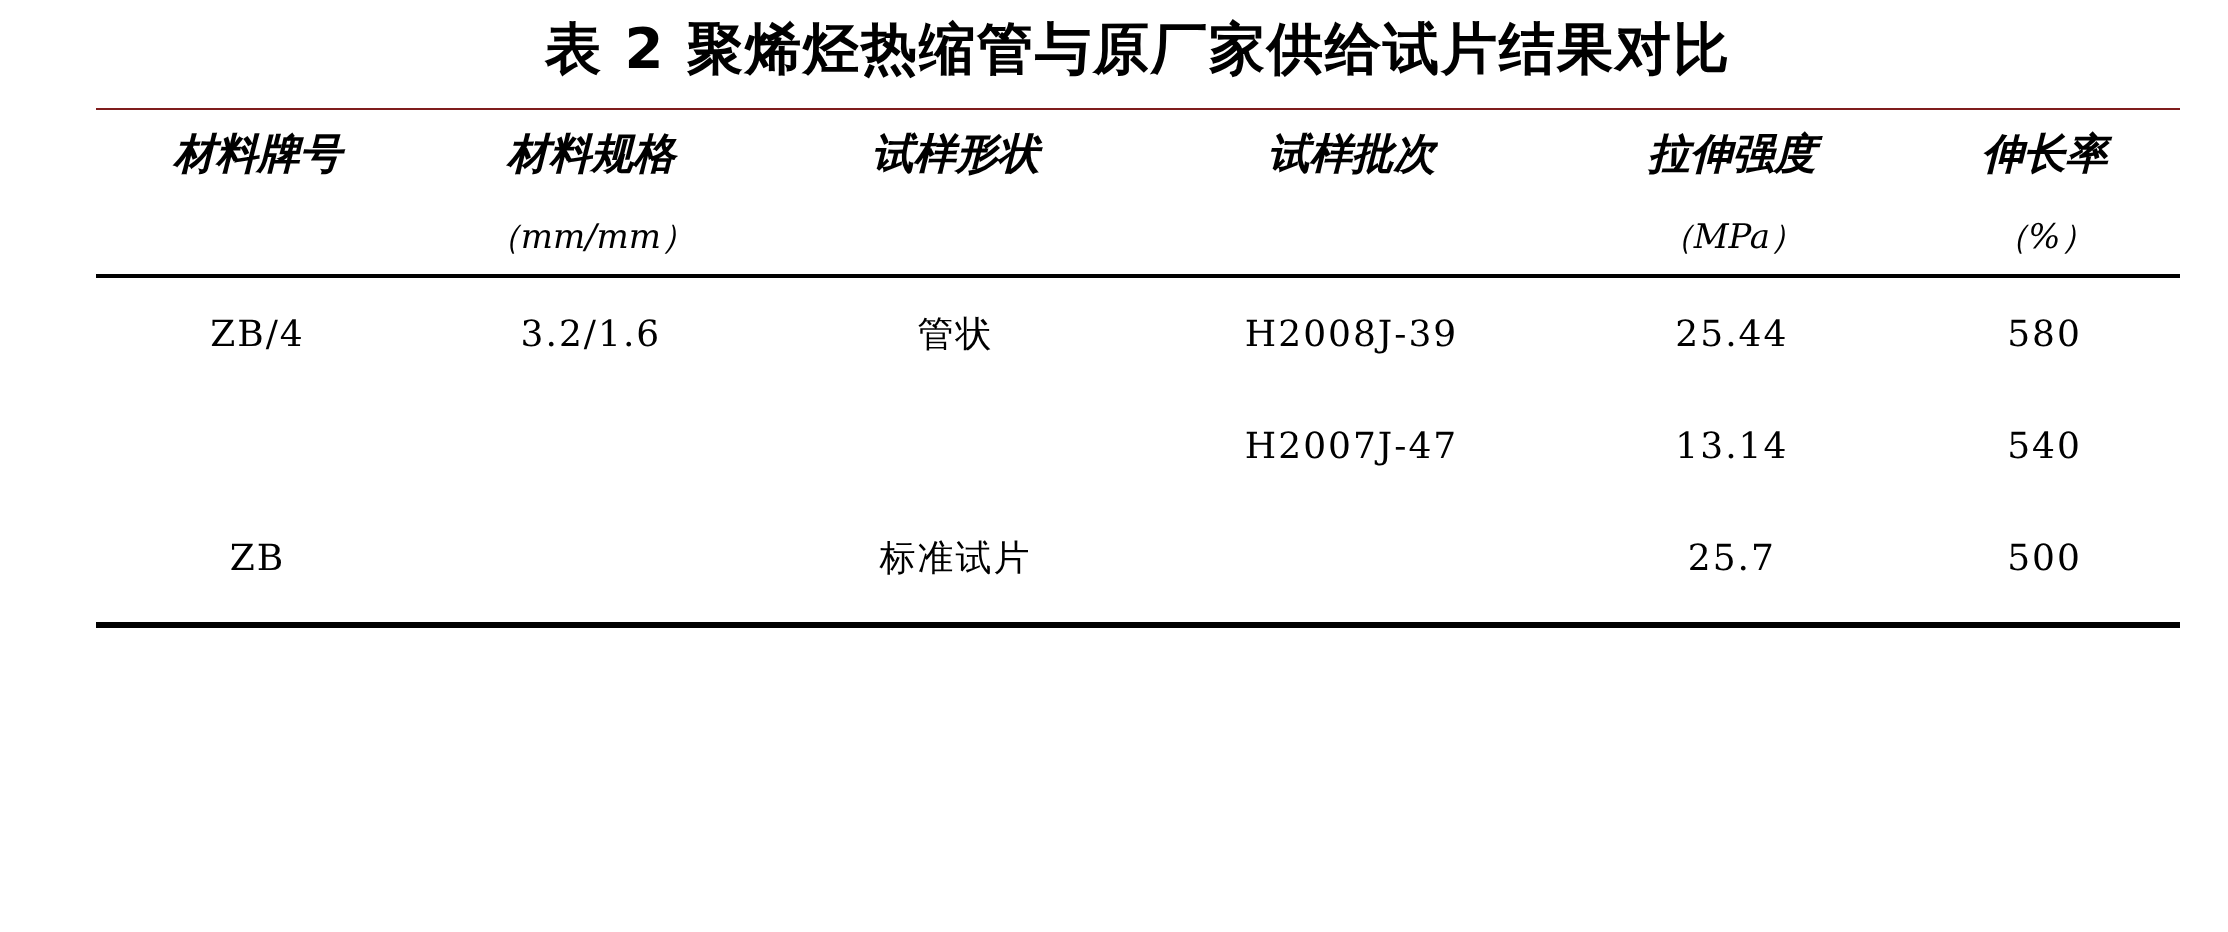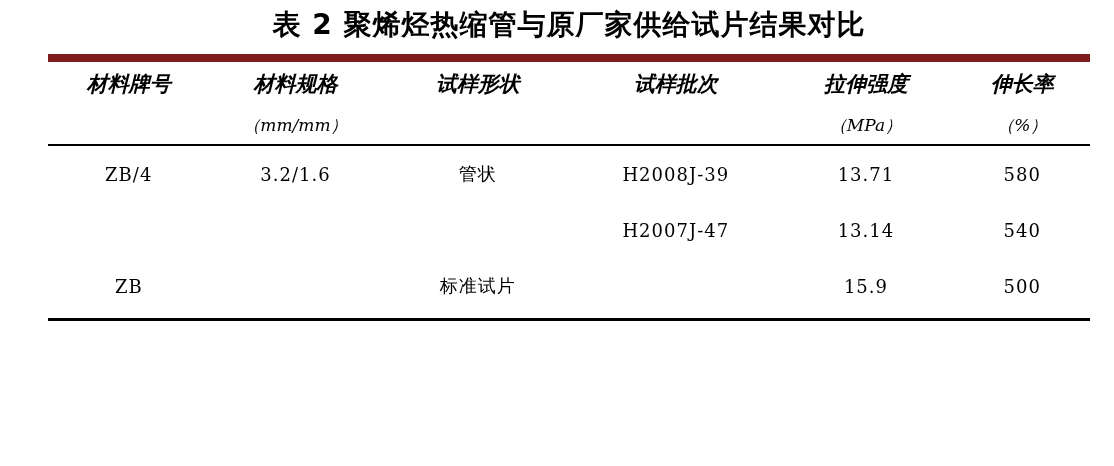--- a/index.html
+++ b/index.html
@@ -38,21 +38,21 @@
     table-layout: fixed;
   }
   table.data-table col.c0 { width: 15.5%; }
   table.data-table col.c1 { width: 16.5%; }
   table.data-table col.c2 { width: 18.5%; }
   table.data-table col.c3 { width: 19.5%; }
   table.data-table col.c4 { width: 17%; }
   table.data-table col.c5 { width: 13%; }
 
   .rule-top td {
-    border-top: 8px solid #7f1d1d;
+    border-top: 1px solid #7f1d1d;
   }
   .rule-mid td {
     border-bottom: 2px solid #000;
   }
   .rule-bottom td {
     border-bottom: 3px solid #000;
   }
 
   th, td {
     padding: 0;
@@ -121,41 +121,41 @@
         <td class="sub-cell"></td>
         <td class="sub-cell">（MPa）</td>
         <td class="sub-cell">（%）</td>
       </tr>
 
       <tr class="body-row">
         <td>ZB/4</td>
         <td>3.2/1.6</td>
         <td class="cjk">管状</td>
         <td>H2008J-39</td>
-        <td>13.71</td>
+        <td>25.44</td>
         <td>580</td>
       </tr>
 
       <tr class="body-row">
         <td></td>
         <td></td>
         <td class="cjk"></td>
         <td>H2007J-47</td>
         <td>13.14</td>
         <td>540</td>
       </tr>
 
 
 
       <tr class="body-row">
         <td>ZB</td>
         <td></td>
         <td class="cjk">标准试片</td>
         <td></td>
-        <td>15.9</td>
+        <td>25.7</td>
         <td>500</td>
       </tr>
 
       <tr class="spacer-row rule-bottom">
         <td></td>
         <td></td>
         <td></td>
         <td></td>
         <td></td>
         <td></td>

